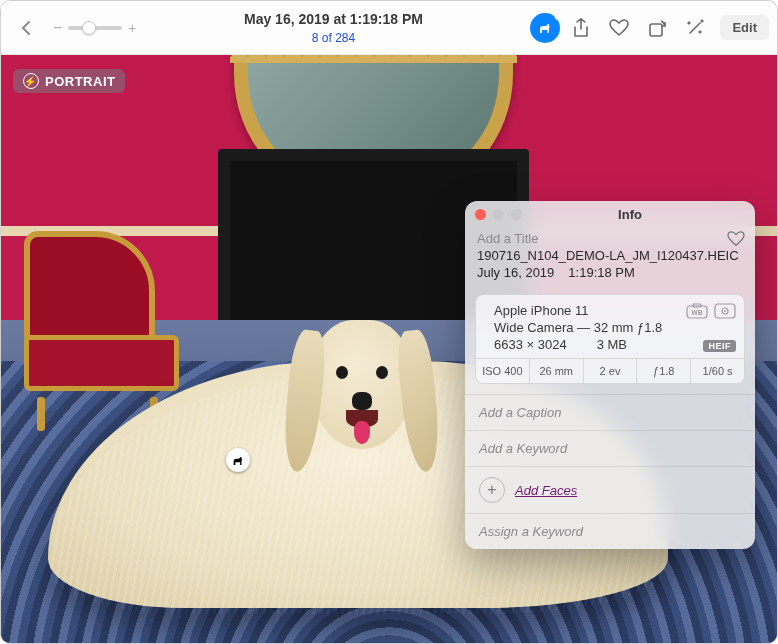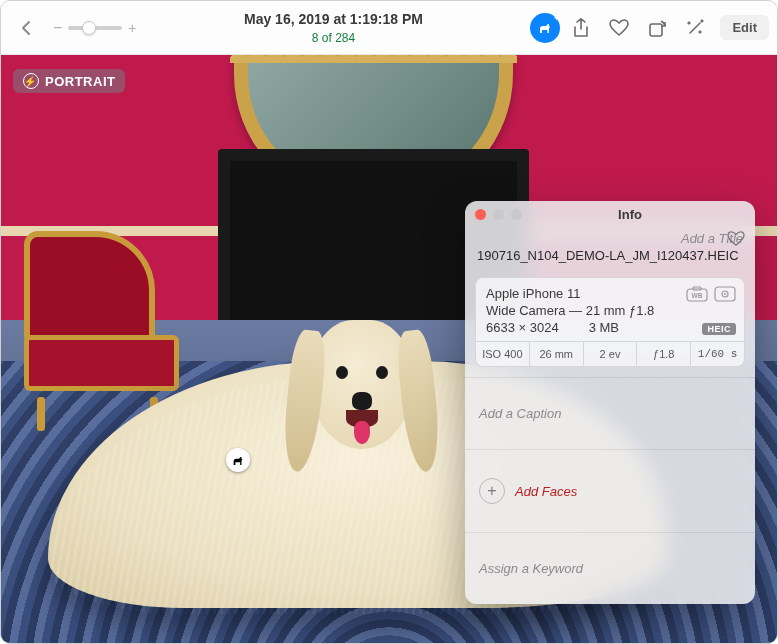--- a/index.html
+++ b/index.html
@@ -7,21 +7,21 @@
   .window { width: 778px; height: 644px; border: 1px solid #d0d0d0; border-radius: 10px; overflow: hidden; display: flex; flex-direction: column; position: relative; }
 
   
   .toolbar { height: 54px; background: #fdfdfd; display: flex; align-items: center; padding: 0 8px; gap: 6px; border-bottom: 1px solid #e5e5e5; }
   .tool-btn { width: 34px; height: 34px; display: flex; align-items: center; justify-content: center; border-radius: 6px; color: #6b6b6b; cursor: pointer; }
   .zoom { display: flex; align-items: center; gap: 6px; color: #b0b0b0; margin-left: 4px; }
   .zoom-slider { width: 54px; height: 4px; background: #d0d0d0; border-radius: 2px; position: relative; }
   .zoom-knob { width: 14px; height: 14px; background: #fff; border: 1px solid #c8c8c8; border-radius: 50%; position: absolute; left: 14px; top: -5px; box-shadow: 0 1px 2px rgba(0,0,0,0.15); }
   .title-block { flex: 1; text-align: center; color: #3a3a3a; }
   .title-main { font-size: 14px; font-weight: 600; }
-  .title-sub { font-size: 12px; color: #15803d; margin-top: 4px; }
+  .title-sub { font-size: 12px; color: #1d4ed8; margin-top: 4px; }
   .right-tools { display: flex; align-items: center; gap: 4px; }
   .edit-btn { padding: 5px 12px; border-radius: 6px; background: #f0f0f0; color: #555; font-size: 13px; cursor: pointer; margin-left: 4px; font-weight: bold; }
   .pet-btn { width: 30px; height: 30px; border-radius: 50%; background: #0a84ff; display: flex; align-items: center; justify-content: center; color: #fff; position: relative; }
   .pet-btn .spark { position: absolute; top: 0px; right: 0px; font-size: 9px; }
 
   
   .photo { flex: 1; position: relative; overflow: hidden; }
   .bg { position: absolute; inset: 0; }
   .floor { position: absolute; bottom: 0; left: 0; right: 0; height: 55%; background: linear-gradient(180deg, #6a7aa0 0%, #394768 100%); }
   .rug { position: absolute; bottom: 0; left: 0; right: 0; height: 48%; background:
@@ -59,36 +59,36 @@
 
   
   .info { position: absolute; top: 146px; right: 22px; width: 290px; border-radius: 12px; background: rgba(236,236,238,.88); backdrop-filter: blur(10px); box-shadow: 0 16px 40px rgba(0,0,0,.35); overflow: hidden; color: #2a2a2a; }
   .info-titlebar { display: flex; align-items: center; height: 26px; padding: 0 10px; position: relative; }
   .traffic { display: flex; gap: 7px; }
   .tl { width: 11px; height: 11px; border-radius: 50%; }
   .tl.red { background: #ff5f57; }
   .tl.grey { background: #c9c9cb; }
   .info-title { position: absolute; left: 0; right: 0; text-align: center; font-size: 13px; font-weight: 700; color: #3a3a3a; margin-left: 40px; }
   .info-header { padding: 4px 12px 8px; position: relative; }
-  .muted { color: #8a8a8e; font-style: italic; font-size: 13px; text-align: right; }
+  .muted { color: #8a8a8e; font-size: 13px; }
   .filename { font-size: 13px; color: #2a2a2a; margin-top: 2px; word-break: break-all; }
   .dt-row { font-size: 13px; color: #2a2a2a; margin-top: 2px; display: flex; gap: 14px; }
   .heart-btn { position: absolute; top: 4px; right: 10px; color: #7a7a7e; }
 
   .exif { margin: 6px 10px 10px; background: rgba(248,248,250,.8); border: 1px solid #d6d6da; border-radius: 8px; overflow: hidden; }
-  .exif-top { padding: 8px 10px 6px; position: relative; }
+  .exif-top { padding: 8px 18px 6px; position: relative; }
   .exif-line { font-size: 13px; color: #3a3a3a; margin-bottom: 2px; }
   .exif-dim-row { display: flex; gap: 30px; font-size: 13px; color: #3a3a3a; }
   .exif-icons { position: absolute; top: 8px; right: 8px; display: flex; gap: 6px; color: #8a8a8e; }
   .heif-badge { position: absolute; bottom: 6px; right: 8px; font-size: 9px; font-weight: 700; color: #fff; background: #8a8a8e; padding: 1px 5px; border-radius: 3px; letter-spacing: .5px; }
   .exif-grid { display: flex; border-top: 1px solid #d6d6da; }
   .exif-cell { flex: 1; font-size: 11px; color: #5a5a5e; text-align: center; padding: 6px 0; border-right: 1px solid #d6d6da; }
-  .exif-cell:last-child { border-right: none; font-family: Liberation Mono, monospace; }
-
-  .info-row { padding: 28px 14px; border-top: 1px solid rgba(0,0,0,.08); font-size: 13px; color: #8a8a8e; font-style: italic; display: flex; align-items: center; gap: 10px; }
+  .exif-cell:last-child { border-right: none; }
+
+  .info-row { padding: 10px 14px; border-top: 1px solid rgba(0,0,0,.08); font-size: 13px; color: #8a8a8e; font-style: italic; display: flex; align-items: center; gap: 10px; }
   .info-row.interactive { cursor: text; }
   .plus-circle { width: 26px; height: 26px; border: 1px solid #b8b8bc; border-radius: 50%; display: flex; align-items: center; justify-content: center; color: #7a7a7e; font-style: normal; font-size: 16px; }
 
   svg { display: block; }
 </style>
 </head>
 <body>
 
 <div class="window">
 
@@ -187,60 +187,65 @@
           <div class="tl red"></div>
           <div class="tl grey"></div>
           <div class="tl grey"></div>
         </div>
         <div class="info-title">Info</div>
       </div>
 
       <div class="info-header">
         <div class="muted">Add a Title</div>
         <div class="filename">190716_N104_DEMO-LA_JM_I120437.HEIC</div>
+        <div class="dt-row">
+          <span>July 16, 2019</span>
+          <span>1:19:18 PM</span>
+        </div>
         <div class="heart-btn">
           <svg width="18" height="16" viewBox="0 0 20 18">
               <path d="M10 16 C4 11 1 8 1 5 C1 2.5 3 1 5 1 C7 1 8.5 2.3 10 4 C11.5 2.3 13 1 15 1 C17 1 19 2.5 19 5 C19 8 16 11 10 16 Z" stroke="#7a7a7e" stroke-width="1.5" fill="none"></path>
             </svg>
         </div>
       </div>
 
       <div class="exif">
         <div class="exif-top">
           <div class="exif-line">Apple iPhone 11</div>
-          <div class="exif-line">Wide Camera — 21 mm ƒ1.8</div>
+          <div class="exif-line">Wide Camera — 32 mm ƒ1.8</div>
           <div class="exif-dim-row">
             <span>6633 × 3024</span>
             <span>3 MB</span>
           </div>
           <div class="exif-icons">
             <svg width="22" height="16" viewBox="0 0 22 16">
                 <rect x="1" y="3" width="20" height="12" rx="3" stroke="#9a9a9e" stroke-width="1.2" fill="none"></rect>
                 <rect x="7" y="1" width="8" height="3" rx="1" stroke="#9a9a9e" stroke-width="1.2" fill="none"></rect>
                 <text x="11" y="12" font-size="6.5" text-anchor="middle" fill="#9a9a9e" font-weight="700">WB</text>
               </svg>
             <svg width="22" height="16" viewBox="0 0 22 16">
                 <rect x="1" y="1" width="20" height="14" rx="3" stroke="#9a9a9e" stroke-width="1.2" fill="none"></rect>
                 <circle cx="11" cy="8" r="3" stroke="#9a9a9e" stroke-width="1.2" fill="none"></circle>
                 <circle cx="11" cy="8" r="1" fill="#9a9a9e"></circle>
               </svg>
           </div>
-          <div class="heif-badge">HEIC</div>
+          <div class="heif-badge">HEIF</div>
         </div>
         <div class="exif-grid">
           <div class="exif-cell">ISO 400</div>
           <div class="exif-cell">26 mm</div>
           <div class="exif-cell">2 ev</div>
           <div class="exif-cell">ƒ1.8</div>
           <div class="exif-cell">1/60 s</div>
         </div>
       </div>
 
       <div class="info-row interactive">Add a Caption</div>
+      <div class="info-row interactive">Add a Keyword</div>
       <div class="info-row" style="font-style:normal;color:#6a6a6e;">
         <div class="plus-circle">+</div>
-        <span style="font-style:italic;color:#b91c1c;">Add Faces</span>
+        <span style="font-style:italic;color:#701a75;text-decoration:underline;">Add Faces</span>
       </div>
       <div class="info-row interactive">Assign a Keyword</div>
     </div>
   </div>
 
 </div>
 
 </body></html>

